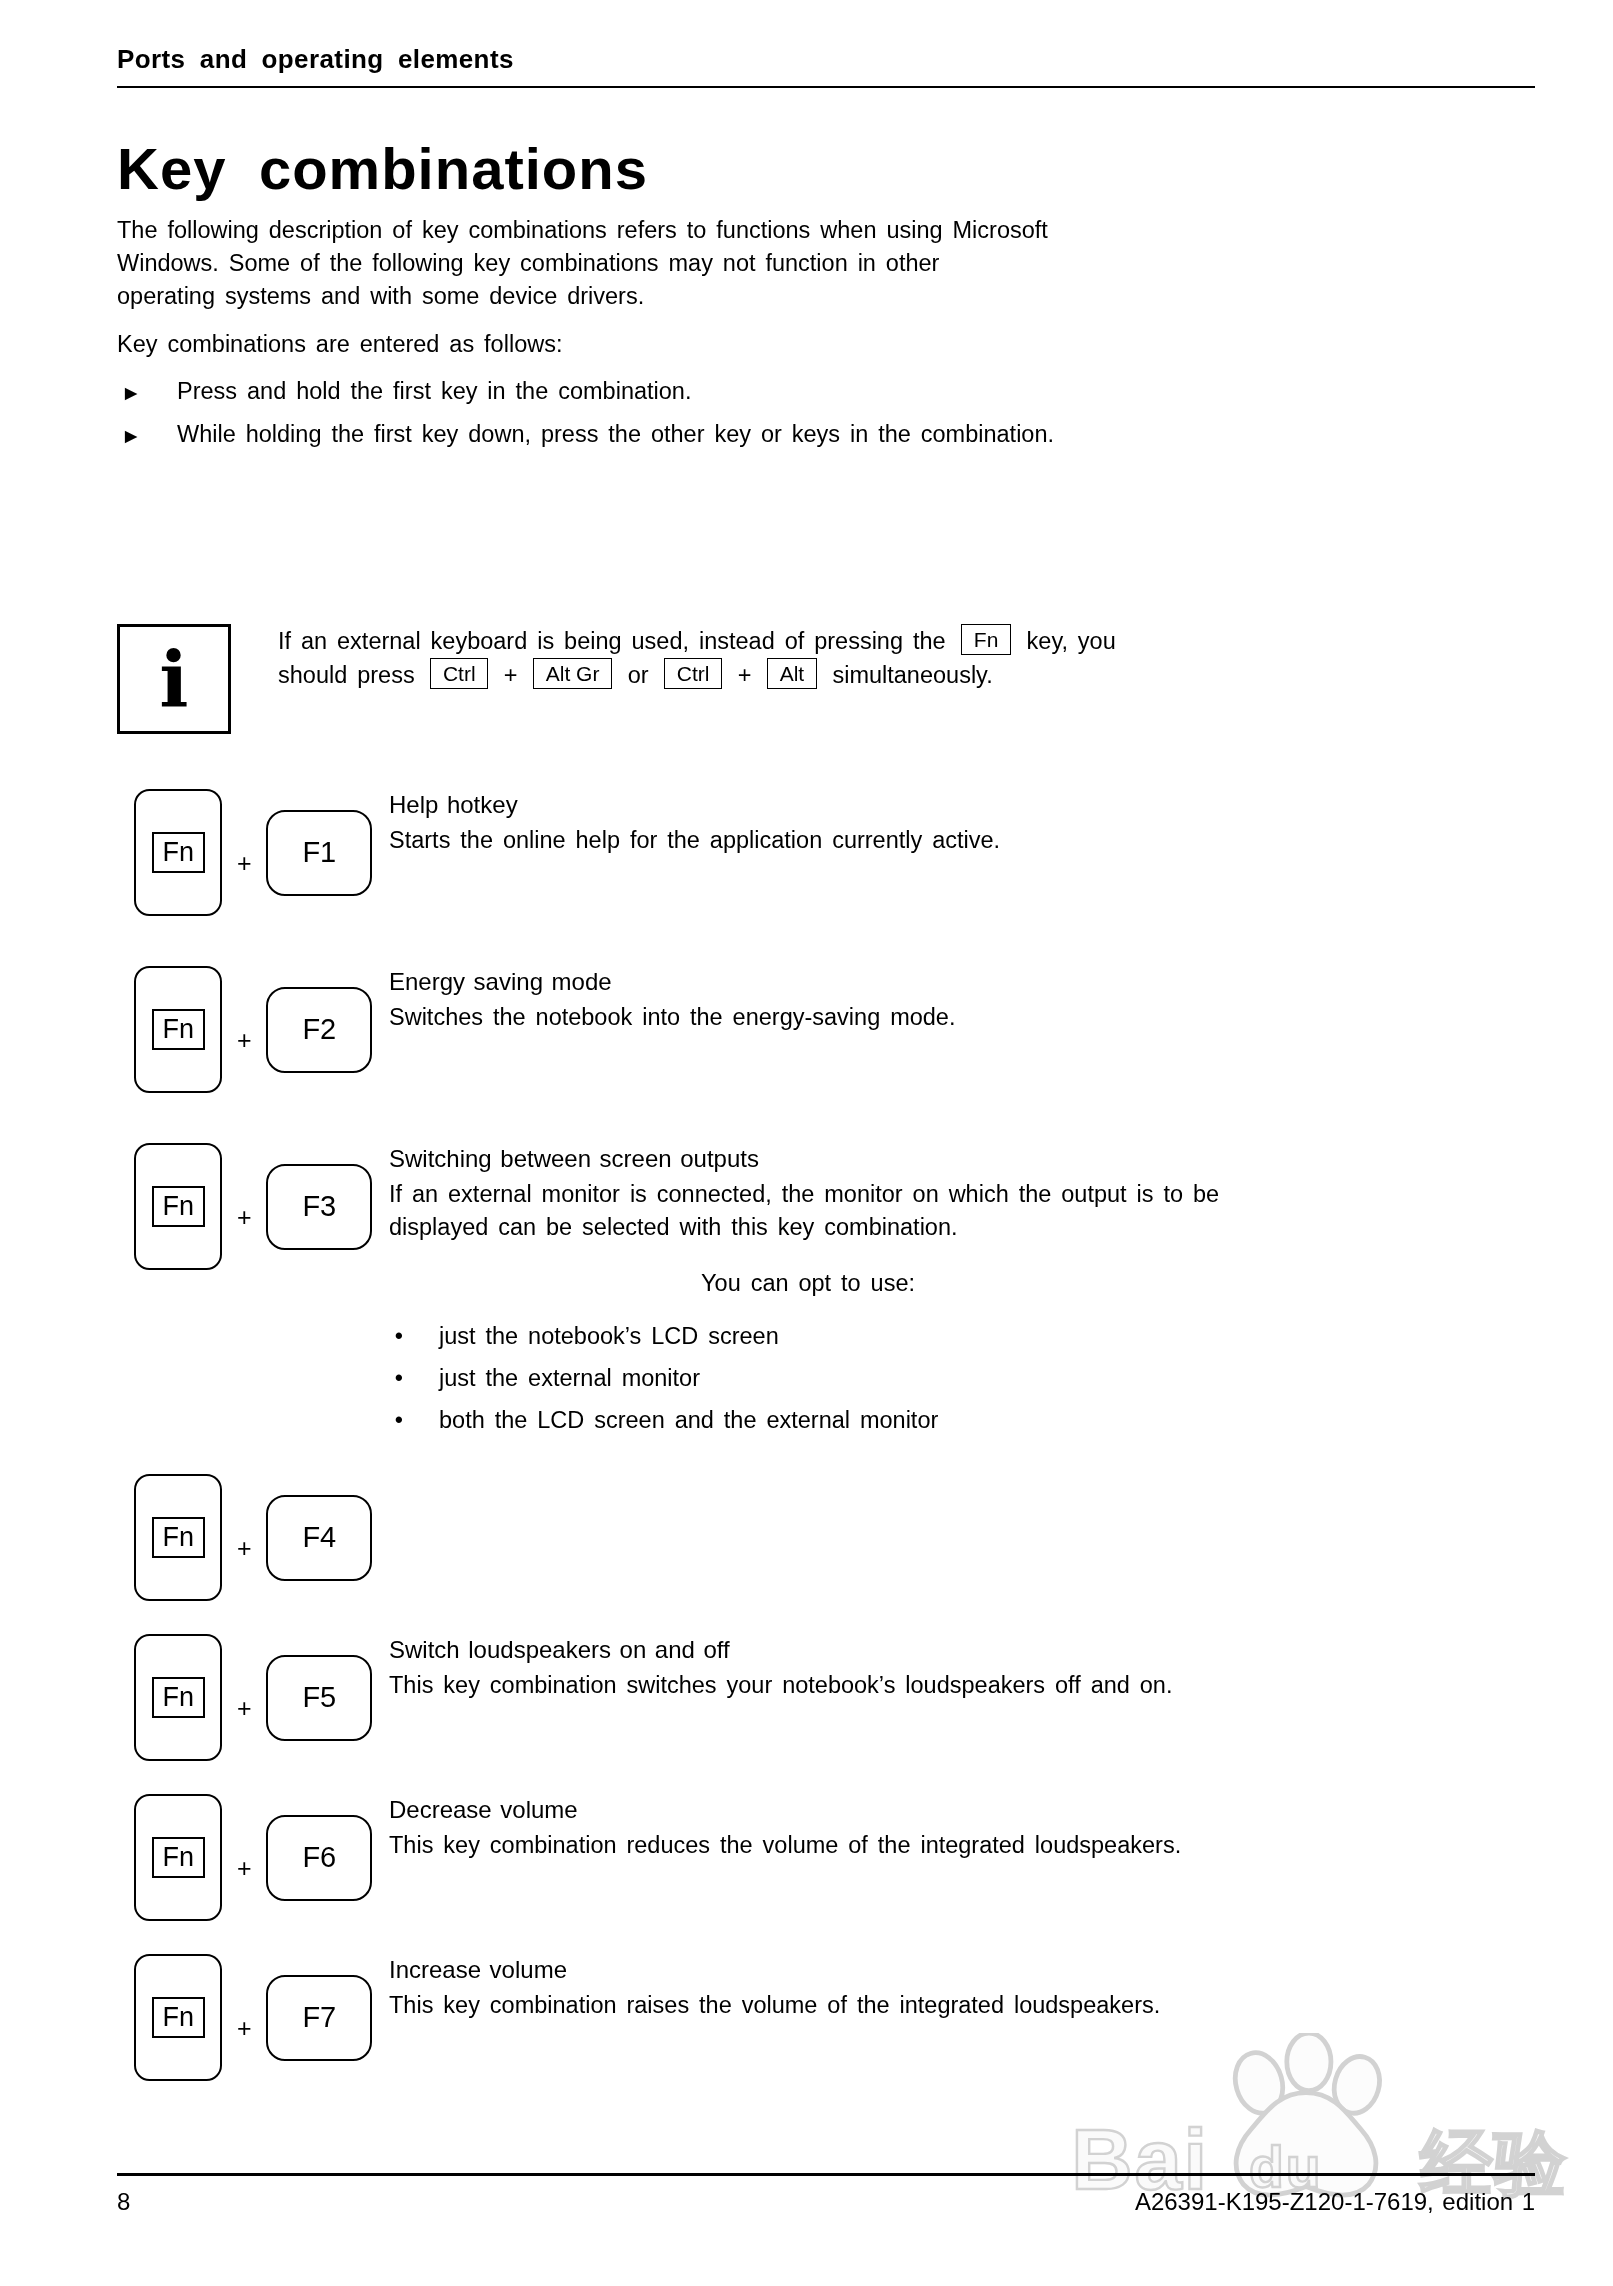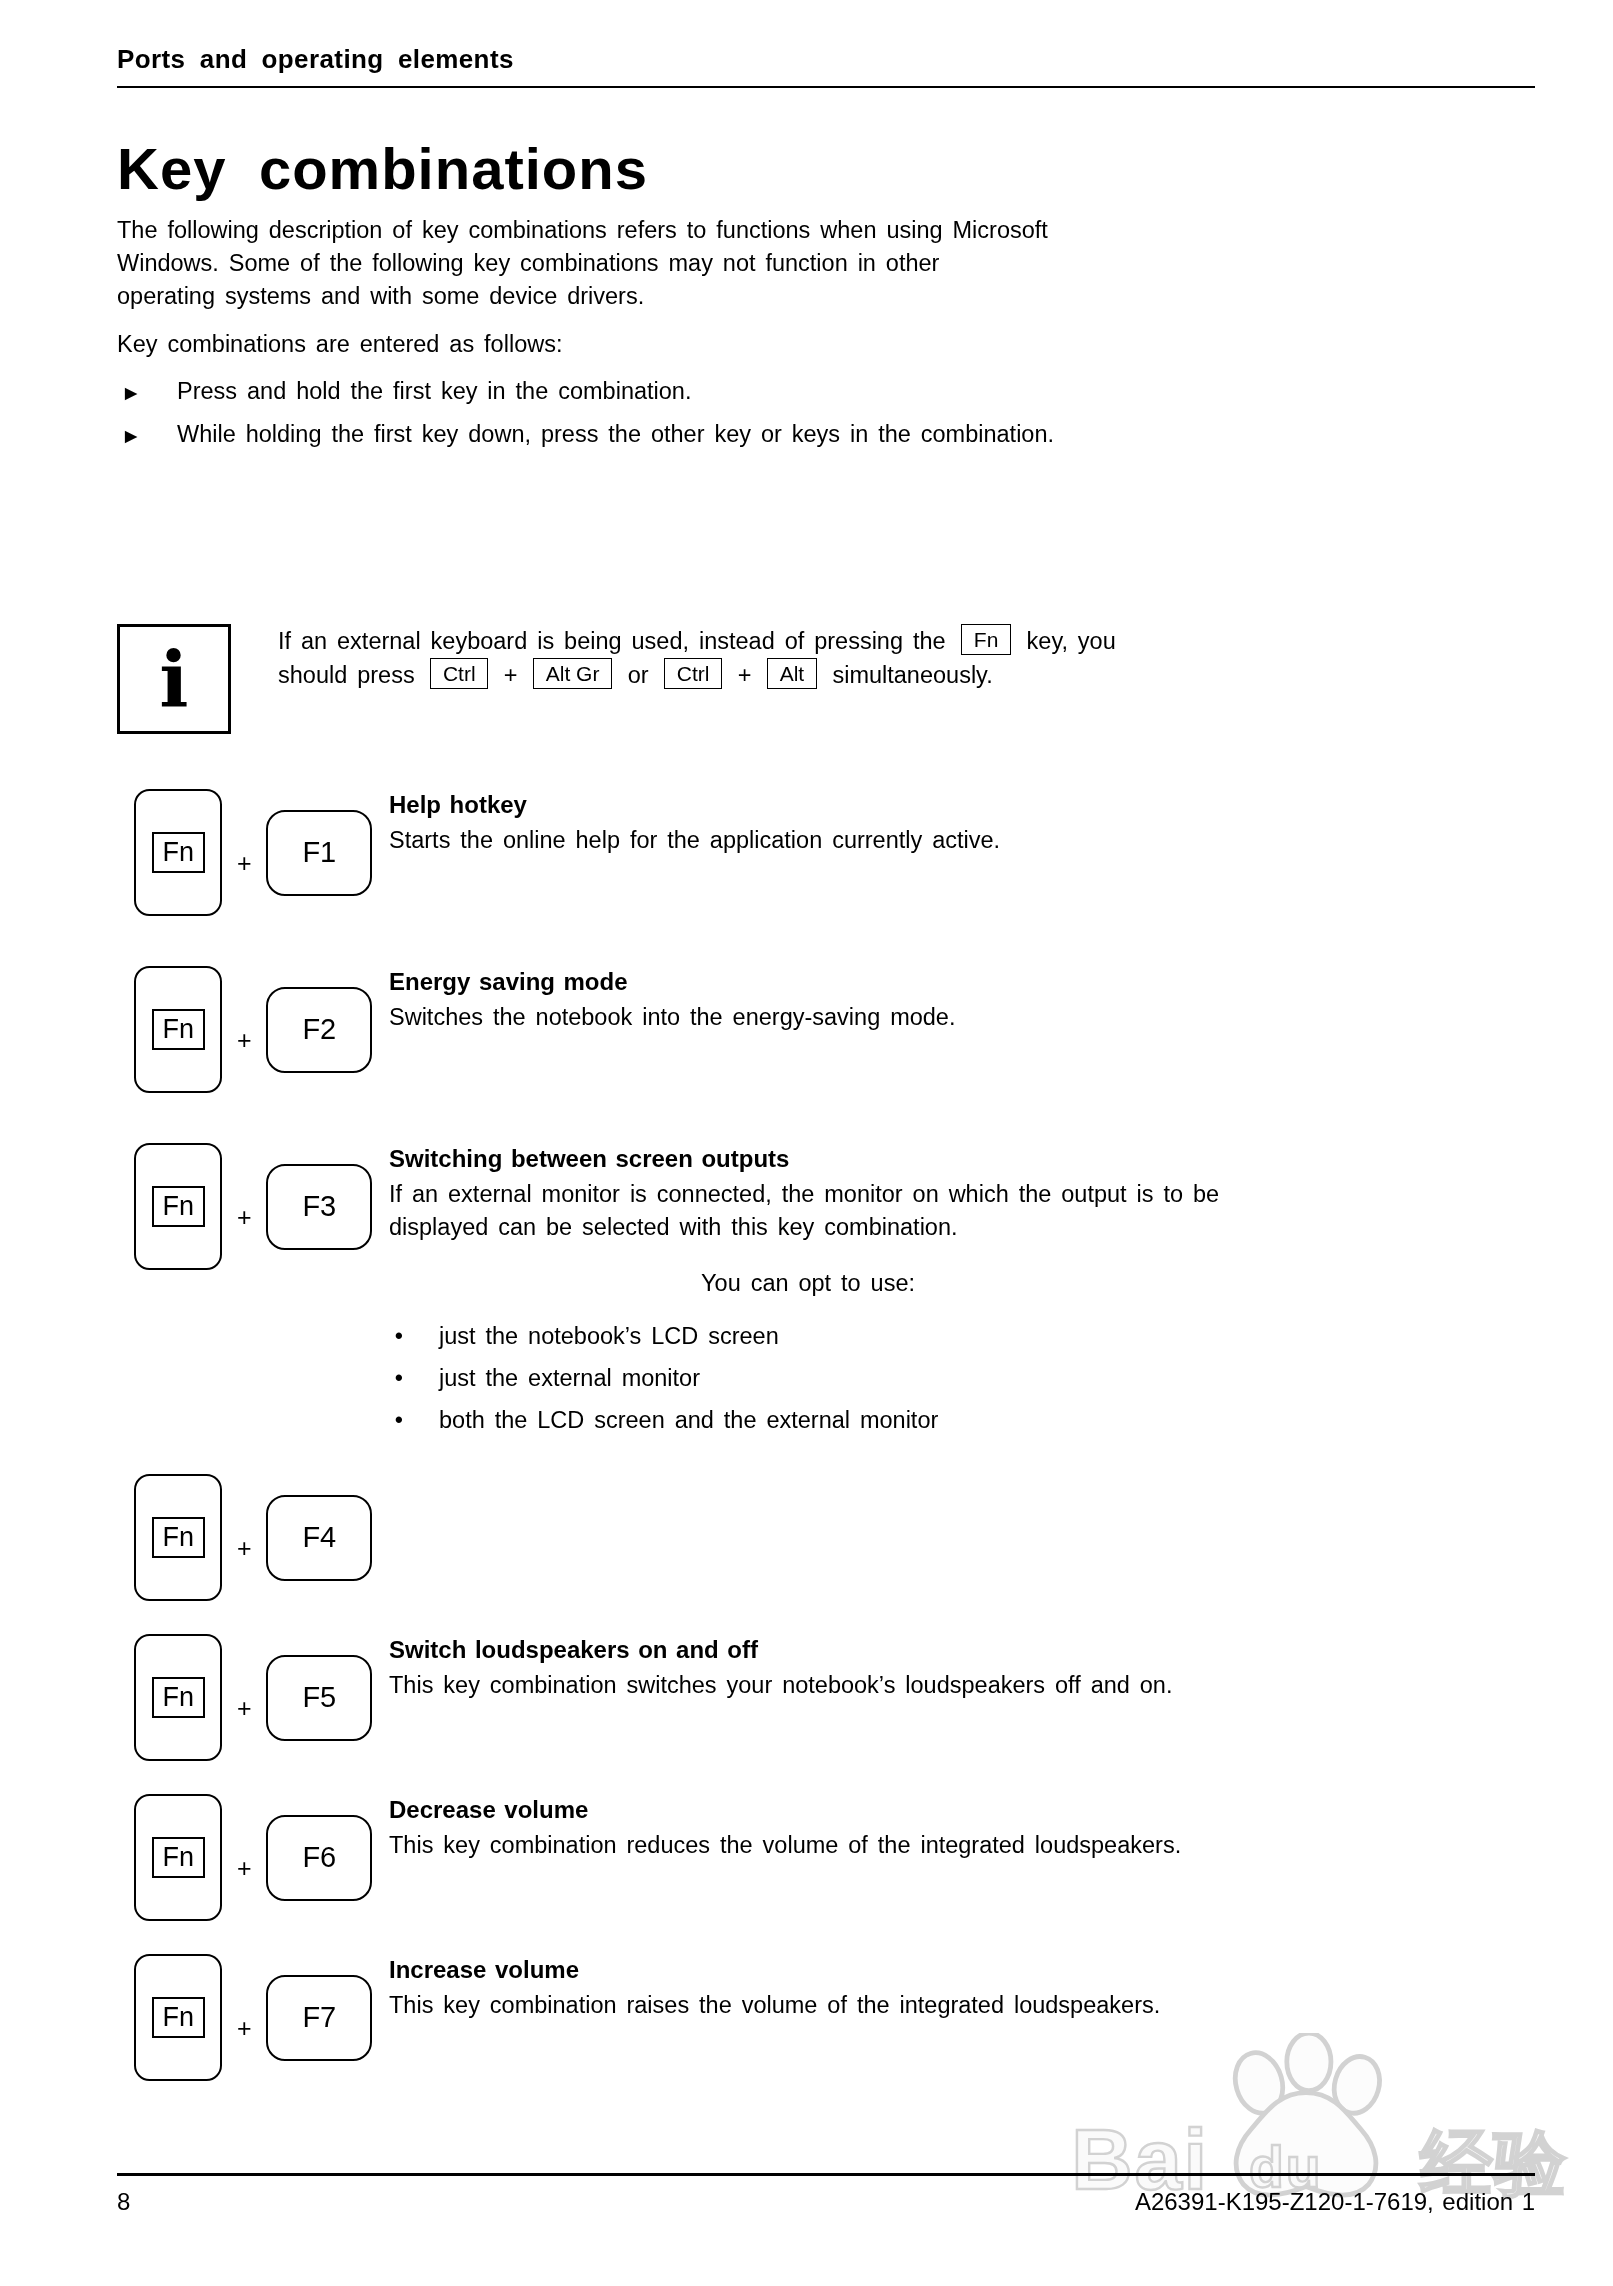--- a/index.html
+++ b/index.html
@@ -37,21 +37,21 @@
   .combo.gap-lg { margin-bottom:50px; }
   .keys { width:272px; flex:none; display:flex; align-items:center; height:127px;
           padding-left:17.3px; box-sizing:border-box; }
   .key-fn { width:88px; height:127px; border:2.9px solid #000; border-radius:15.4px; box-sizing:border-box;
             display:flex; align-items:center; justify-content:center; flex:none; }
   .key-fn-inner { border:2.9px solid #000; padding:2.9px 8.6px; font-size:27px; }
   .key-plus { font-size:25px; width:44px; text-align:center; margin-top:21px; flex:none; }
   .key-f { width:106px; height:86px; border:2.9px solid #000; border-radius:19px; box-sizing:border-box;
            display:flex; align-items:center; justify-content:center; font-size:29px; flex:none; }
   .combo-text { padding-top:1.9px; }
-  .combo-title { margin:0; font-size:24px; font-weight:bold; word-spacing:1.9px; }
+  .combo-title { margin:0; font-size:24px; font-weight:normal; word-spacing:1.9px; }
   .combo-desc { margin:4.8px 0 0 0; }
   .opt-intro { margin:23px 0 0 8px;text-align:center; }
   .options { list-style:none; margin:15.4px 0 0 0; padding:0; }
   .option { position:relative; padding-left:50px; line-height:42px; }
   .option-marker { position:absolute; left:5.8px; }
 
   .footer { position:absolute; left:117px; right:79px; top:2173px; z-index:3; }
   .footer-rule { height:2.9px; background:#000; }
   .footer-row { display:flex; justify-content:space-between; font-size:24px; margin-top:12.5px; word-spacing:1.9px; }
 

